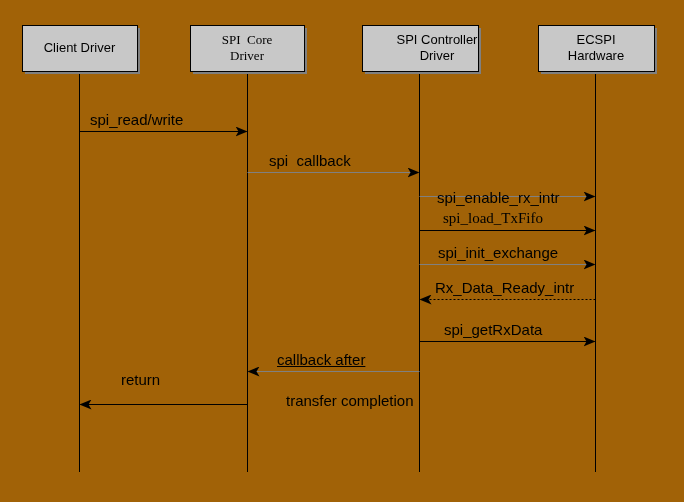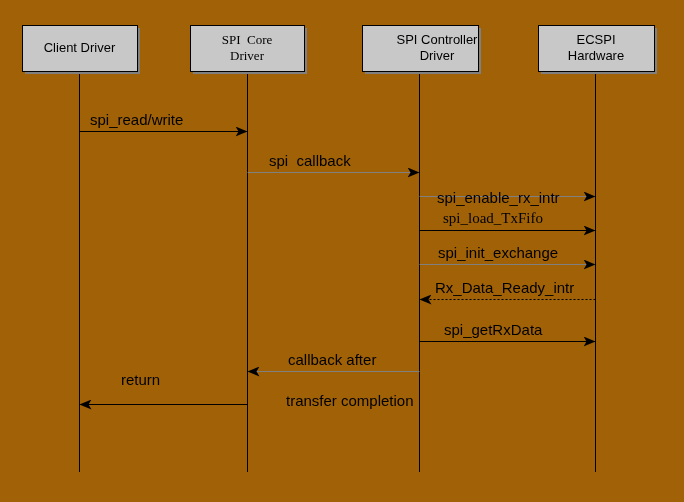--- a/index.html
+++ b/index.html
@@ -94,17 +94,17 @@
       <div class="lifeline-box-label" style="left: 190px; top: 25px; width: 114px; height: 46px; font-family: Liberation Serif, serif;"><span>SPI  Core</span><span>Driver</span></div>
       <div class="lifeline-box-label" style="left: 362px; top: 25px; width: 116px; height: 46px; padding-left: 17px;"><span>SPI Controller</span><span>Driver</span></div>
       <div class="lifeline-box-label" style="left: 538px; top: 25px; width: 116px; height: 46px;"><span>ECSPI</span><span>Hardware</span></div>
       <div class="msg-label" style="left: 90px; top: 112px;">spi_read/write</div>
       <div class="msg-label" style="left: 269px; top: 153px;">spi  callback</div>
       <div class="msg-label" style="left: 437px; top: 190px;">spi_enable_rx_intr</div>
       <div class="msg-label" style="left: 443px; top: 211px; font-family: Liberation Serif, serif;">spi_load_TxFifo</div>
       <div class="msg-label" style="left: 438px; top: 245px; text-align: right;">spi_init_exchange</div>
       <div class="msg-label" style="left: 435px; top: 280px;">Rx_Data_Ready_intr</div>
       <div class="msg-label" style="left: 444px; top: 322px;">spi_getRxData</div>
-      <div class="msg-label" style="left: 288px; top: 352px;">callback after</div>
+      <div class="msg-label" style="left: 277px; top: 352px; text-decoration: underline;">callback after</div>
       <div class="msg-label" style="left: 266px; top: 393px; margin-left: 20px;">transfer completion</div>
       <div class="msg-label" style="left: 121px; top: 372px;">return</div>
     </div>
 </div>
 
 </body></html>

